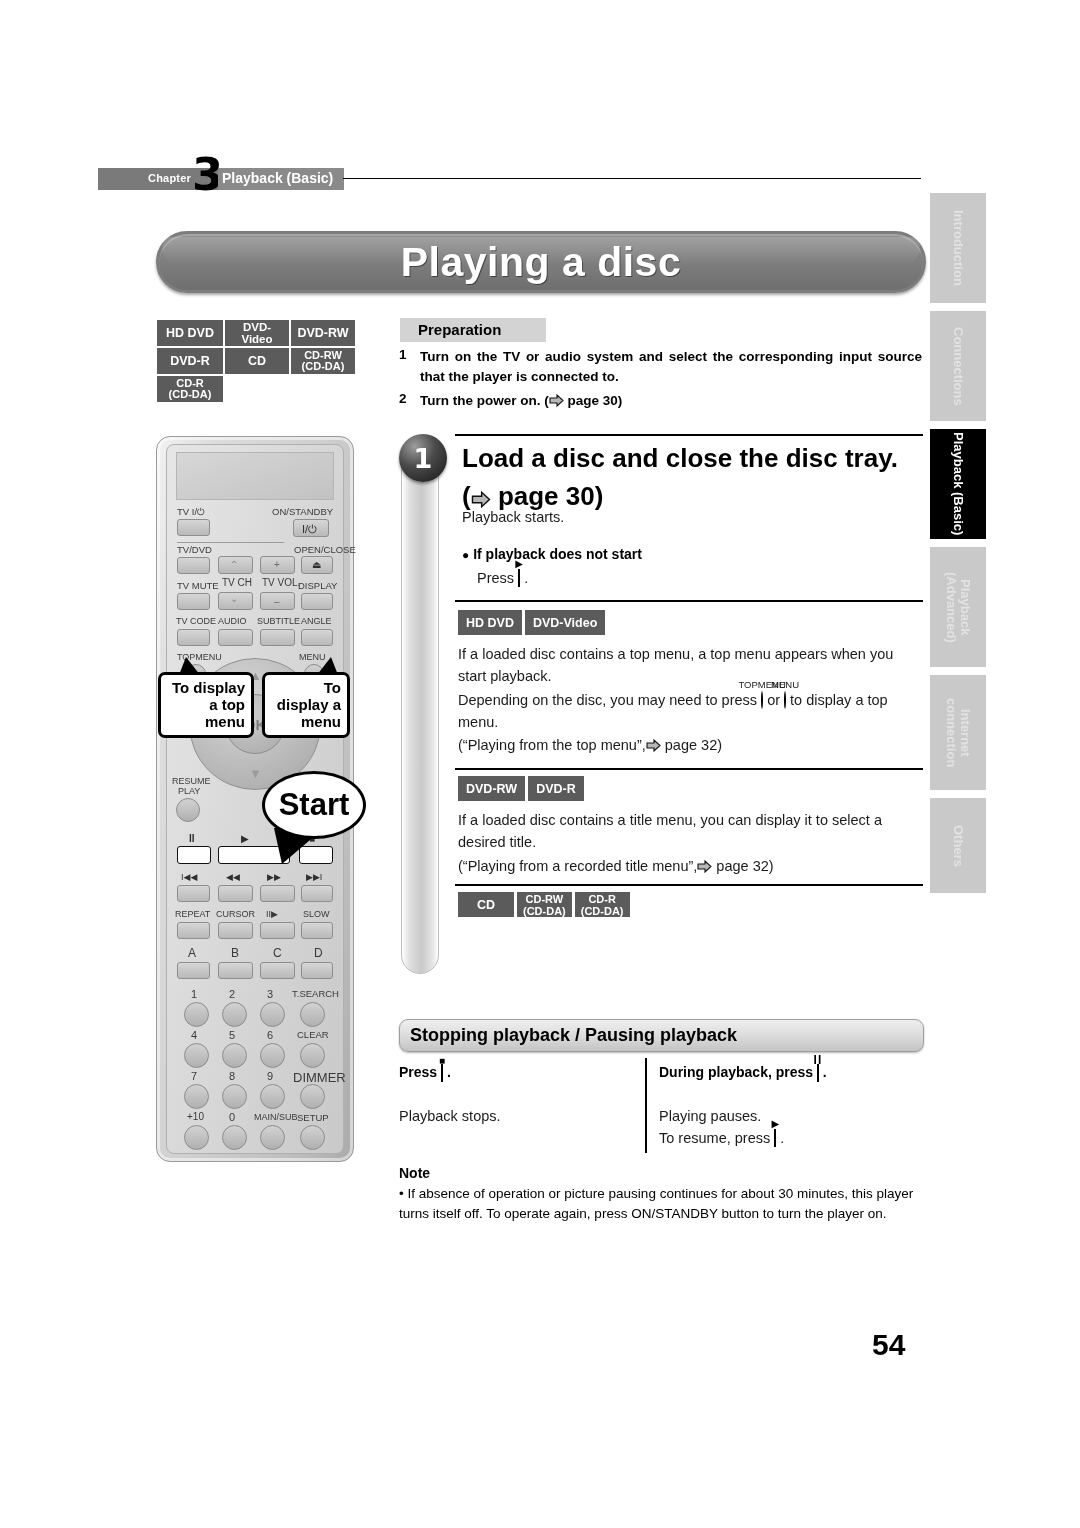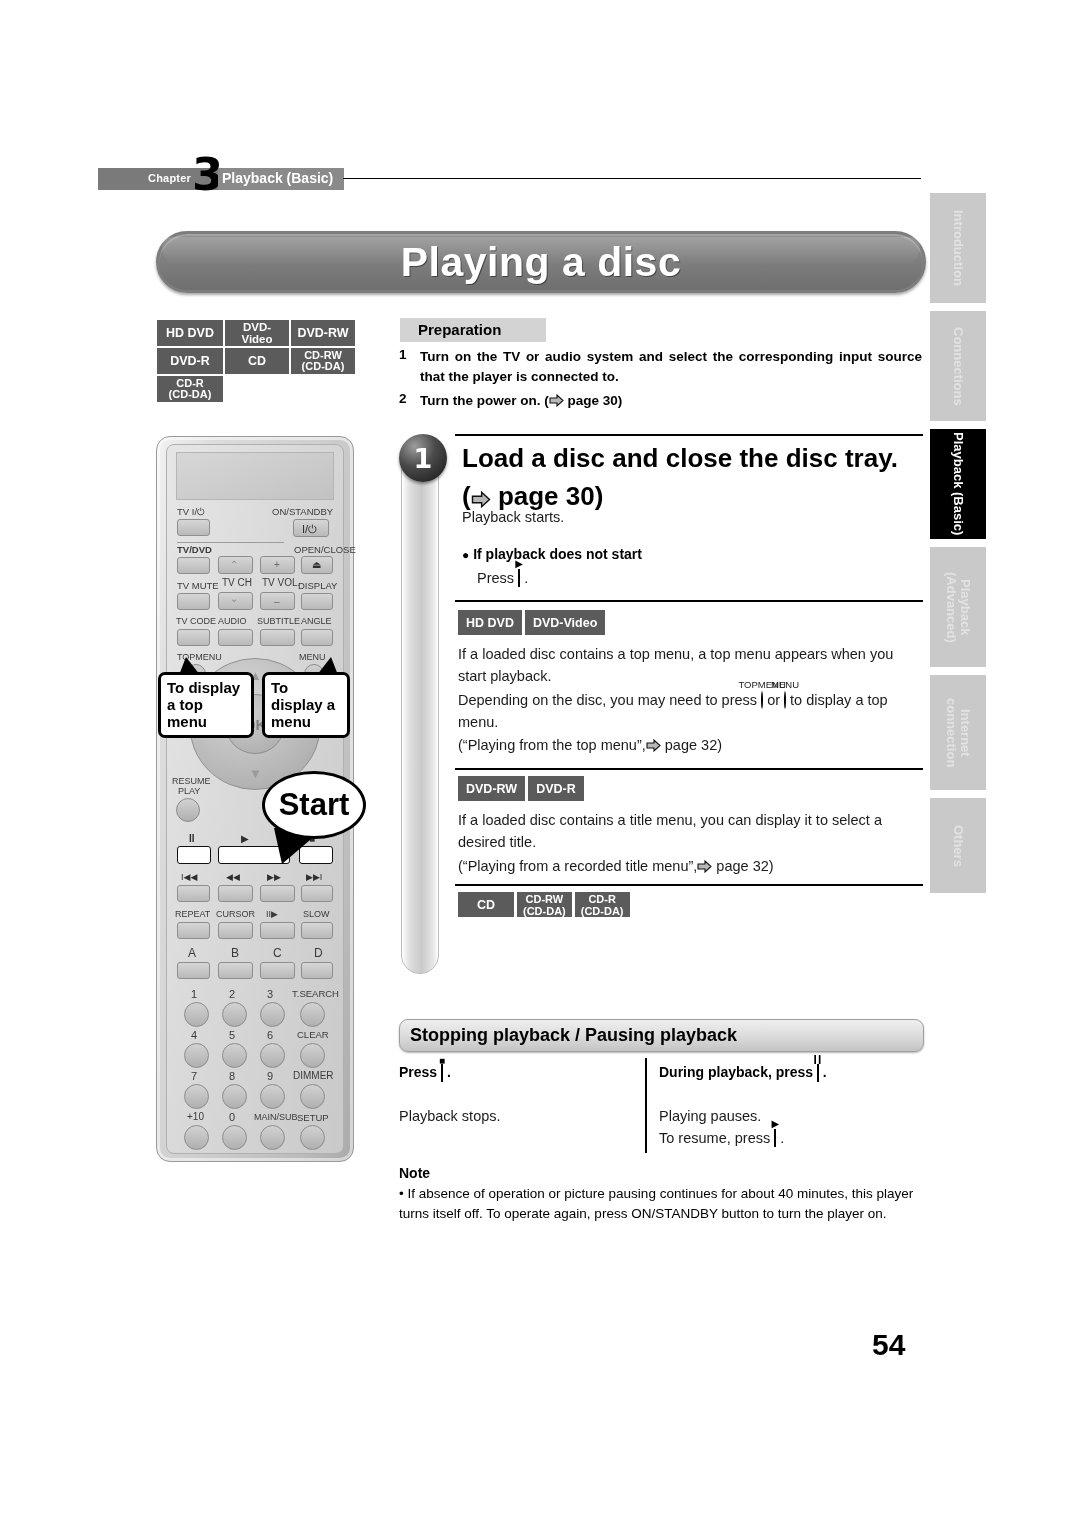--- a/index.html
+++ b/index.html
@@ -79,21 +79,21 @@
   .dpad-ring{position:absolute;left:33px;top:222px;width:132px;height:132px;border-radius:50%;
      background:radial-gradient(circle at 40% 32%,#d8d8d8,#b4b4b4 70%,#a0a0a0 100%);border:1px solid #909090;box-sizing:border-box;}
   .dpad-ok{position:absolute;left:69px;top:258px;width:60px;height:60px;border-radius:50%;
      background:radial-gradient(circle at 38% 30%,#cfcfcf,#a8a8a8);border:1px solid #8d8d8d;box-sizing:border-box;
      display:flex;align-items:center;justify-content:center;font-size:15px;color:#7e7e7e;font-weight:bold;}
   .arrow{position:absolute;color:#9a9a9a;font-size:13px;}
 
   
   .callout{
     position:absolute;background:#fff;border:3px solid #000;border-radius:7px;
-    font-size:15px;font-weight:bold;line-height:1.12;padding:5px 6px;box-sizing:border-box;color:#000;
+    font-size:15px;font-weight:bold;line-height:1.12;padding:5px 6px;box-sizing:border-box;color:#000;text-align:right;
   }
   .callout .tail{position:absolute;width:0;height:0;}
   .co1{left:2px;top:236px;width:96px;}
   .co2{left:106px;top:236px;width:88px;}
   .co1 .tail{left:18px;top:-18px;border-left:7px solid transparent;border-right:14px solid transparent;border-bottom:18px solid #000;}
   .co2 .tail{left:52px;top:-18px;border-left:14px solid transparent;border-right:7px solid transparent;border-bottom:18px solid #000;}
   .start-bubble{
     position:absolute;left:106px;top:335px;width:104px;height:68px;border-radius:50%;
     background:#fff;border:3px solid #000;display:flex;align-items:center;justify-content:center;
     font-size:31px;font-weight:bold;box-sizing:border-box;z-index:6;
@@ -212,21 +212,21 @@
     <div class="r-screen"></div>
 
     <div class="rlbl" style="left:21px;top:70px;">TV I/⏻</div>
     <div class="rbtn" style="left:21px;top:83px;width:33px;height:17px;"></div>
     <div class="rlbl" style="left:116px;top:70px;">ON/STANDBY</div>
     <div class="rbtn" style="left:137px;top:83px;width:36px;height:18px;"></div>
     <div class="glyph" style="left:146px;top:88px;font-size:11px;">I/⏻</div>
 
     <div class="rsep" style="left:21px;top:106px;width:107px;"></div>
 
-    <div class="rlbl" style="left:21px;top:108px;font-weight:bold;">TV/DVD</div>
+    <div class="rlbl" style="left:21px;top:108px;">TV/DVD</div>
     <div class="rbtn" style="left:21px;top:121px;width:33px;height:17px;"></div>
     <div class="rbtn" style="left:62px;top:120px;width:35px;height:18px;"></div>
     <div class="glyph" style="left:74px;top:124px;color:#8a8a8a;">⌃</div>
     <div class="rbtn" style="left:104px;top:120px;width:35px;height:18px;"></div>
     <div class="glyph" style="left:118px;top:124px;color:#6d6d6d;">+</div>
     <div class="rlbl" style="left:138px;top:108px;">OPEN/CLOSE</div>
     <div class="rbtn" style="left:145px;top:120px;width:32px;height:18px;"></div>
     <div class="glyph" style="left:156px;top:124px;">⏏</div>
 
     <div class="rlbl" style="left:21px;top:144px;">TV MUTE</div>
@@ -313,21 +313,21 @@
     <div class="rlbl" style="left:111px;top:593px;font-size:11px;">6</div>
     <div class="rlbl" style="left:141px;top:593px;font-size:9.5px;">CLEAR</div>
     <div class="rcirc" style="left:28px;top:607px;width:25px;height:25px;"></div>
     <div class="rcirc" style="left:66px;top:607px;width:25px;height:25px;"></div>
     <div class="rcirc" style="left:104px;top:607px;width:25px;height:25px;"></div>
     <div class="rcirc" style="left:144px;top:607px;width:25px;height:25px;"></div>
 
     <div class="rlbl" style="left:35px;top:634px;font-size:11px;">7</div>
     <div class="rlbl" style="left:73px;top:634px;font-size:11px;">8</div>
     <div class="rlbl" style="left:111px;top:634px;font-size:11px;">9</div>
-    <div class="rlbl" style="left:137px;top:634px;font-size:10px;">DIMMER</div>
+    <div class="rlbl" style="left:137px;top:634px;font-size:13px;">DIMMER</div>
     <div class="rcirc" style="left:28px;top:648px;width:25px;height:25px;"></div>
     <div class="rcirc" style="left:66px;top:648px;width:25px;height:25px;"></div>
     <div class="rcirc" style="left:104px;top:648px;width:25px;height:25px;"></div>
     <div class="rcirc" style="left:144px;top:648px;width:25px;height:25px;"></div>
 
     <div class="rlbl" style="left:31px;top:675px;font-size:10px;">+10</div>
     <div class="rlbl" style="left:73px;top:675px;font-size:11px;">0</div>
     <div class="rlbl" style="left:98px;top:676px;font-size:9px;">MAIN/SUB</div>
     <div class="rlbl" style="left:141px;top:676px;font-size:9.5px;">SETUP</div>
     <div class="rcirc" style="left:28px;top:689px;width:25px;height:25px;"></div>
@@ -473,21 +473,21 @@
   <div class="body-txt" style="position:absolute;left:659px;top:1128px;width:268px;">
     <span>To resume, press</span>
     <span class="keyicon key-play">
       <span class="g">▶</span>
       <span class="box"></span>
     </span>
     <span>.</span>
   </div>
 
   <div class="note-head">Note</div>
-  <div class="note-body">• If absence of operation or picture pausing continues for about 40 minutes, this player turns itself off. To operate again, press ON/STANDBY button to turn the player on.</div>
+  <div class="note-body">• If absence of operation or picture pausing continues for about 30 minutes, this player turns itself off. To operate again, press ON/STANDBY button to turn the player on.</div>
 
   <div class="pageno">54</div>
 
   <div class="tabs">
     <div class="tab" style="height:110px;">
         <span>Introduction</span>
       </div>
     <div class="tab" style="height:110px;">
         <span>Connections</span>
       </div>

